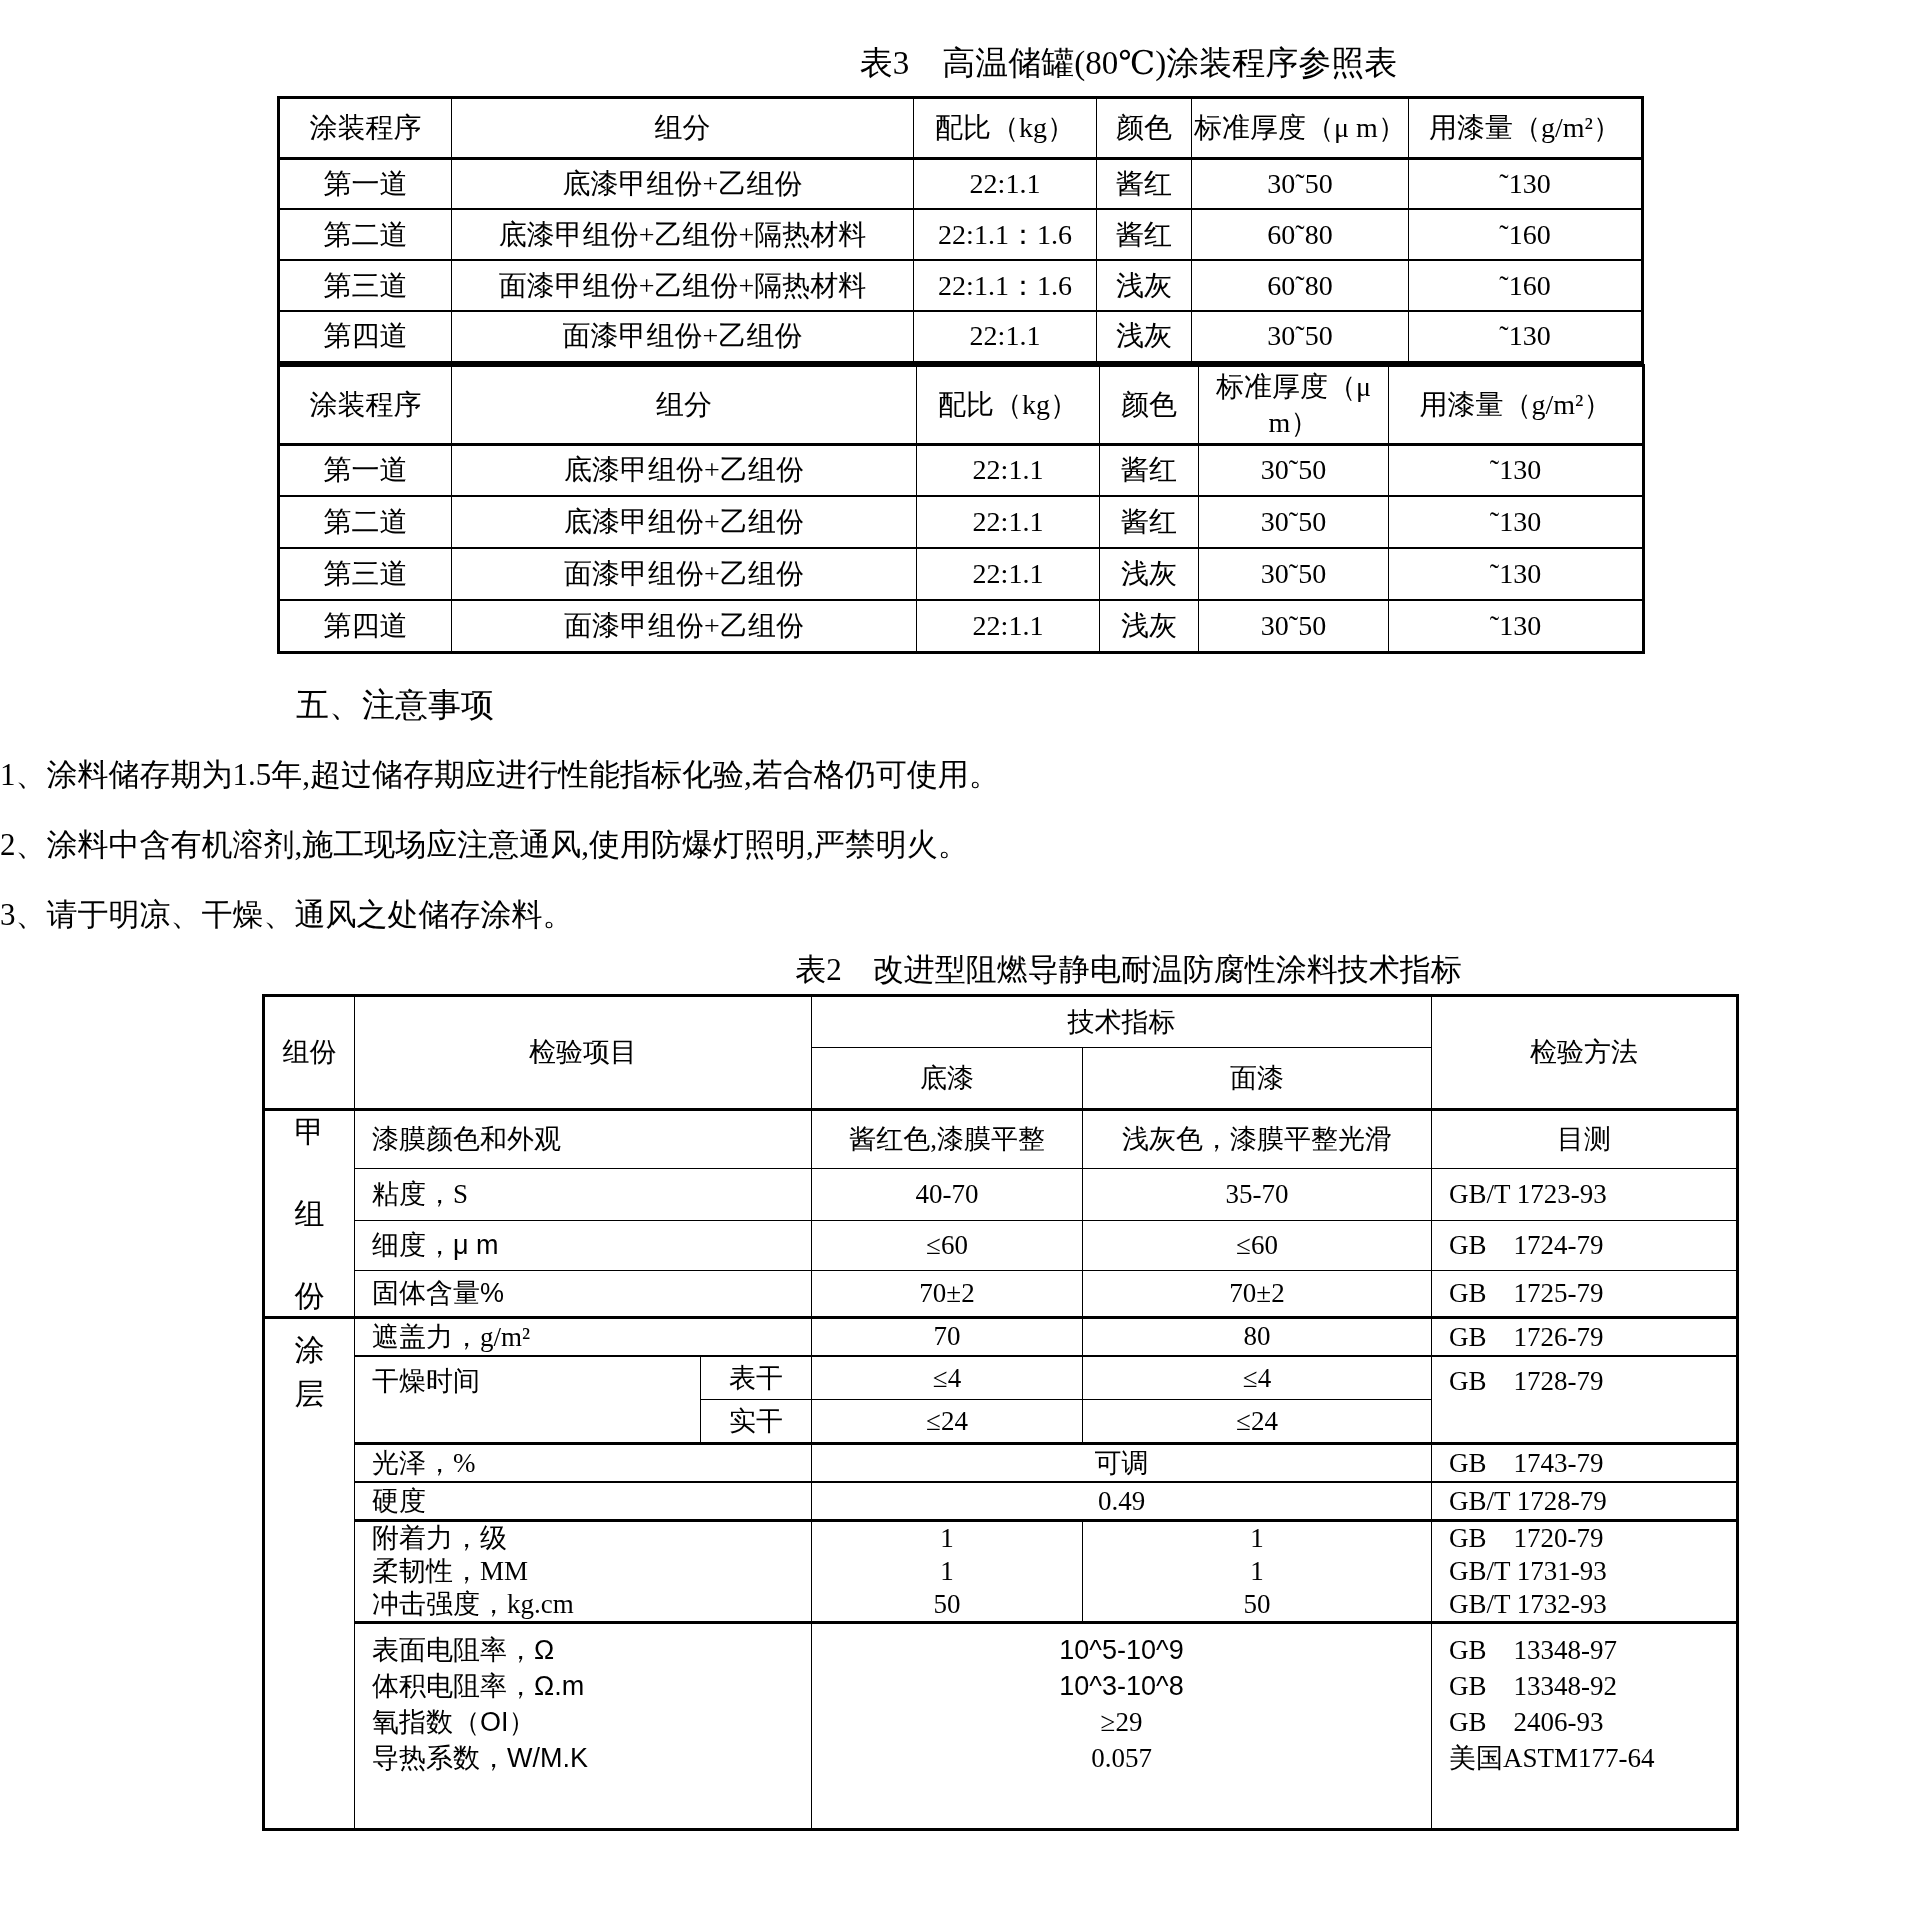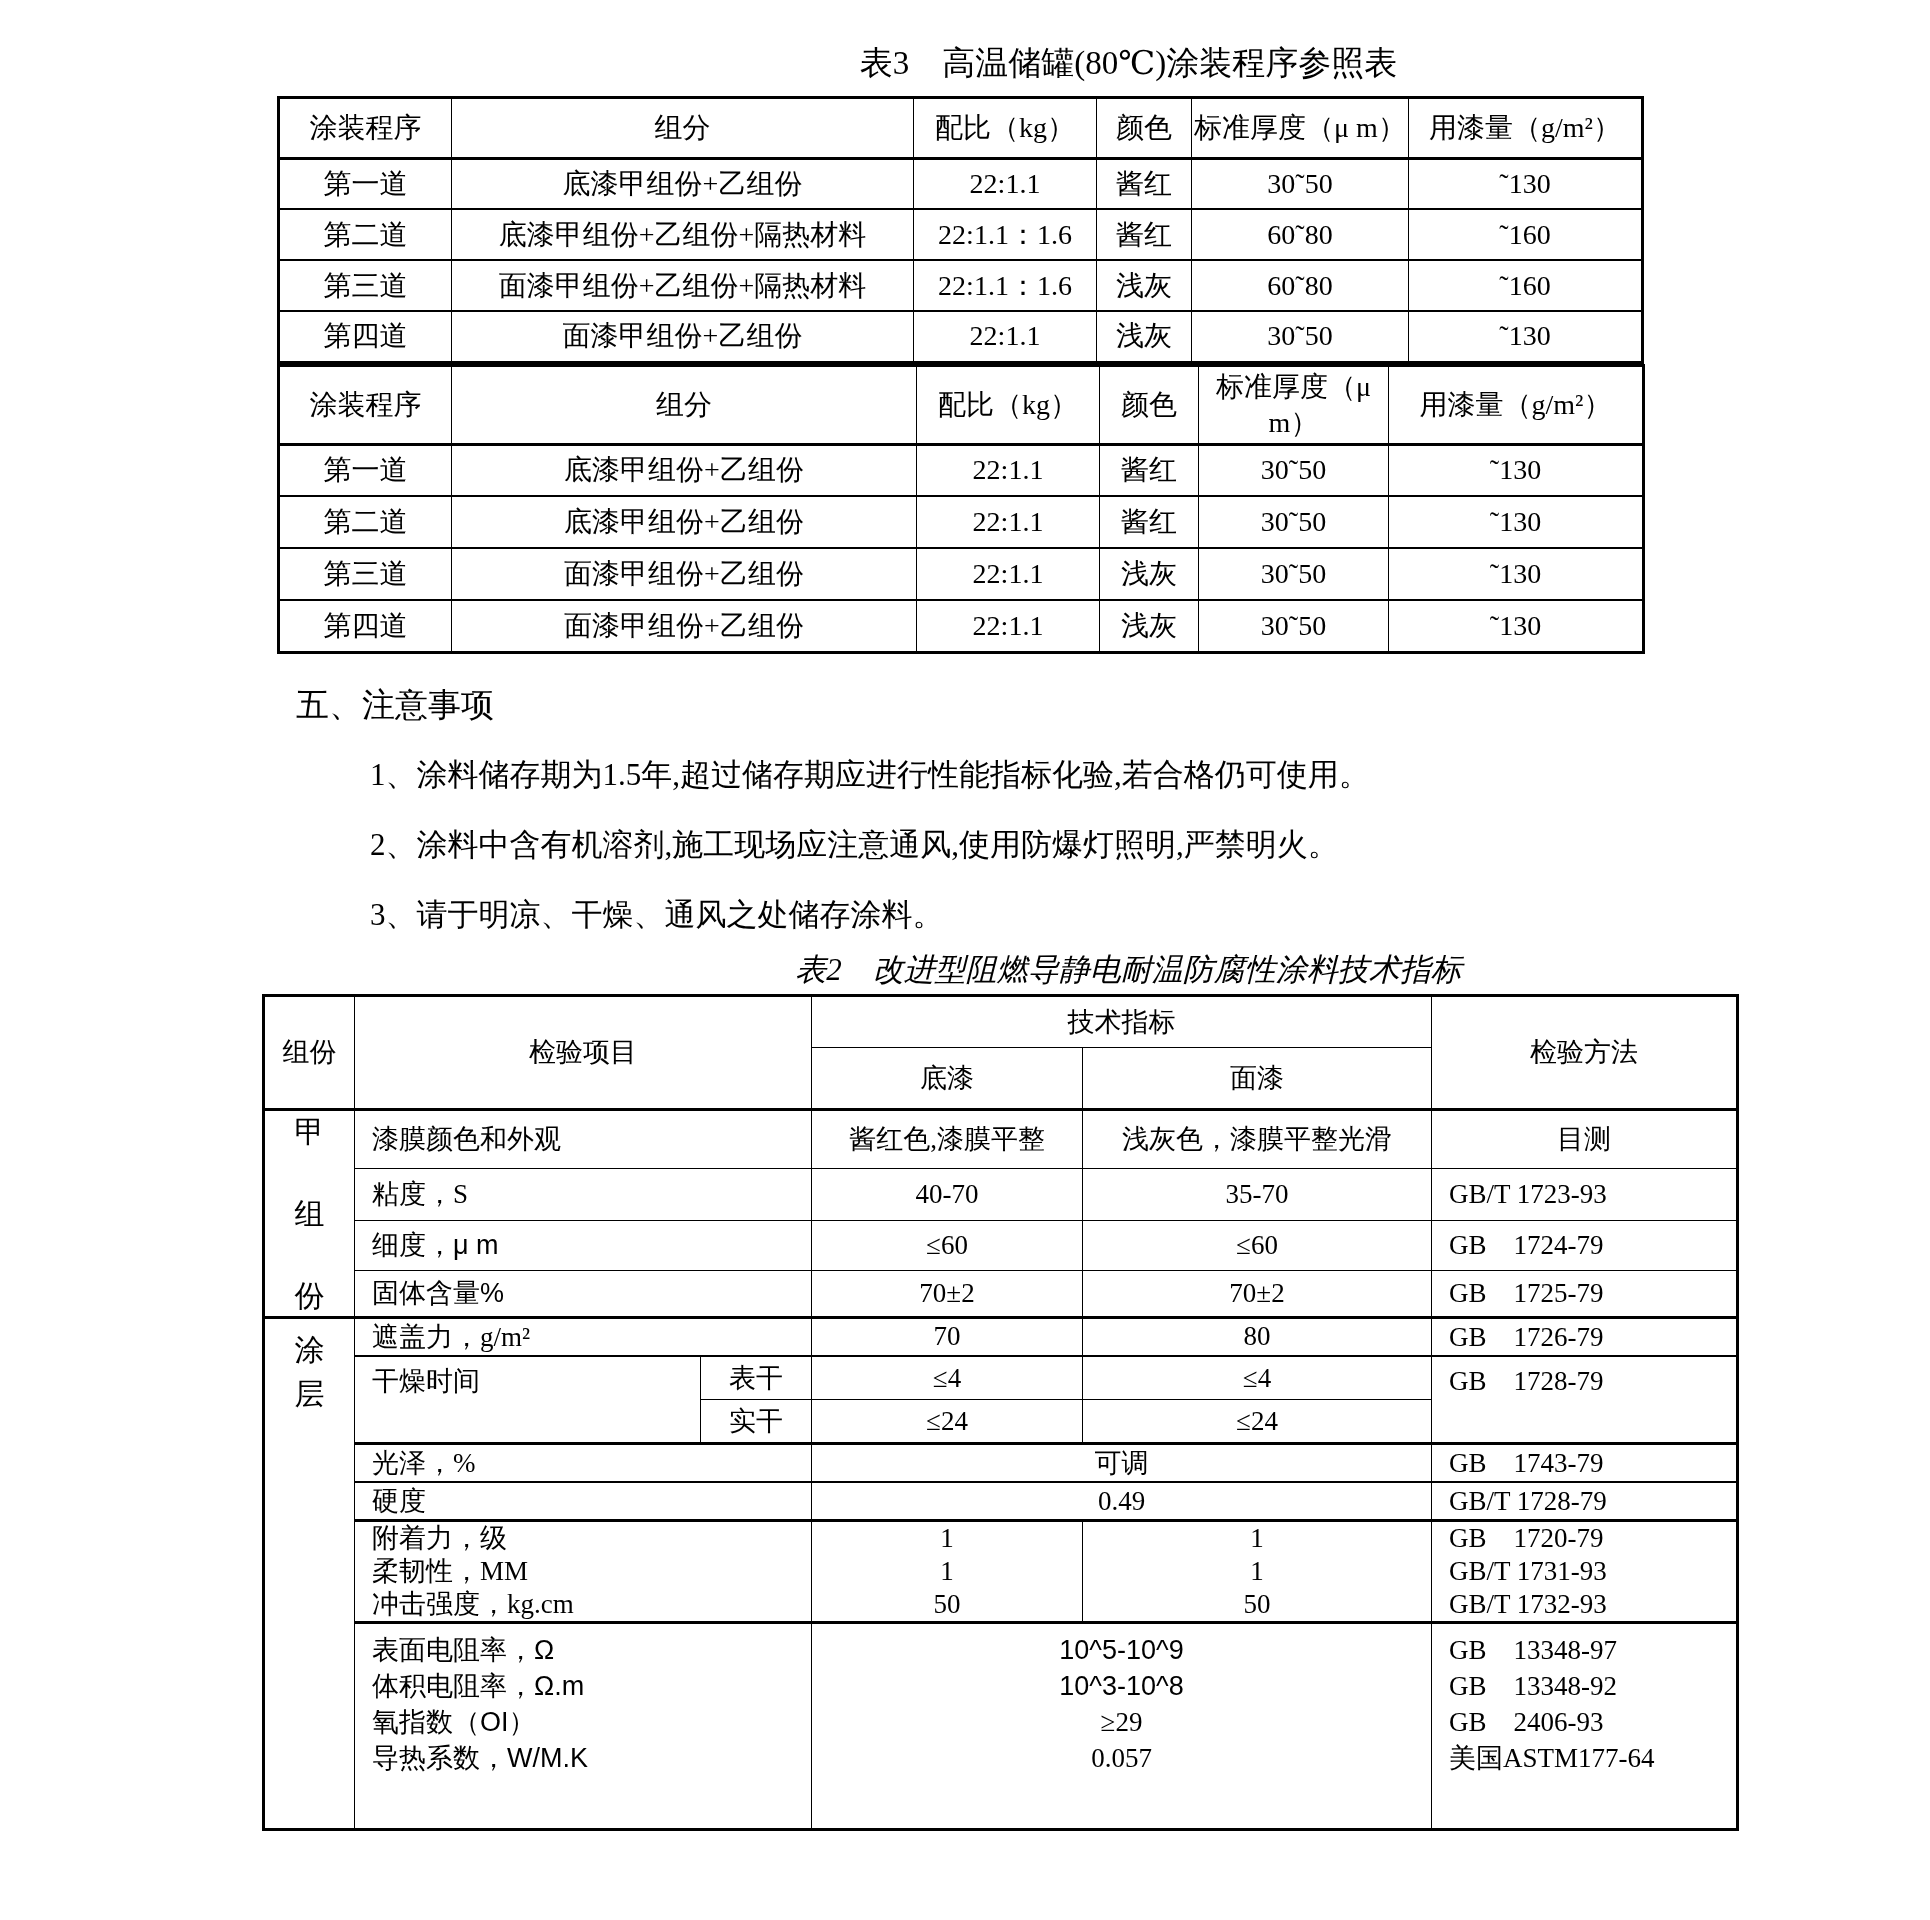--- a/index.html
+++ b/index.html
@@ -7,41 +7,41 @@
     width:1930px;height:1920px;background:#ffffff;color:#000;
     font-family:"Liberation Serif","DejaVu Serif",serif;
     position:relative;overflow:hidden;
   }
   .ttl{
     width:1479px;margin-left:257px;padding-left:132px;
     text-align:center;font-size:33px;line-height:39px;white-space:nowrap;
   }
   #t3ttl{margin-top:44px;margin-bottom:12.5px;}
   #t4ttl{margin-top:47px;margin-bottom:12.5px;}
-  #t2ttl{font-size:31px;margin-top:15.6px;margin-bottom:4.7px;font-style:italic;}
+  #t2ttl{font-size:31px;margin-top:15.6px;margin-bottom:4.7px;}
 
   table{border-collapse:collapse;table-layout:fixed;background:#fff;}
   th,td{border:1.6px solid #000;text-align:center;vertical-align:middle;
         font-size:28px;font-weight:normal;padding:0;overflow:hidden;}
 
   
   .t34{border:3.1px solid #000;margin-left:277px;}
   .t34 thead tr{border-bottom:3.1px solid #000;padding-left:44px;}
   .t34 tbody tr{border-bottom:2.3px solid #000;}
   #table3 thead tr{height:61px;}
   #table3 tbody tr{height:51px;}
   #table3 th{white-space:nowrap;}
   #table4 thead tr{height:79px;}
   #table4 tbody tr{height:52px;}
   #table4 th.wrapok{white-space:normal;line-height:36px;}
   #table4 th{white-space:nowrap;}
 
   
   .notes-heading{margin-left:296px;margin-top:31px;font-size:33px;line-height:40px;}
-  .note-item{margin-left:370px;margin-top:30px;font-size:31px;line-height:40px;}
+  .note-item{margin-top:30px;font-size:31px;line-height:40px;}
 
   
   #table2{border:3.1px solid #000;margin-left:262px;}
   #table2 td,#table2 th{font-size:27px;}
   tr.h1{height:52px;}
   tr.h2{height:62px;border-bottom:3.9px solid #000;}
   tr.r1{height:59px;}
   tr.r2{height:52px;}
   tr.r3{height:50px;}
   tr.r4{height:47px;border-bottom:3.9px solid #000;}

